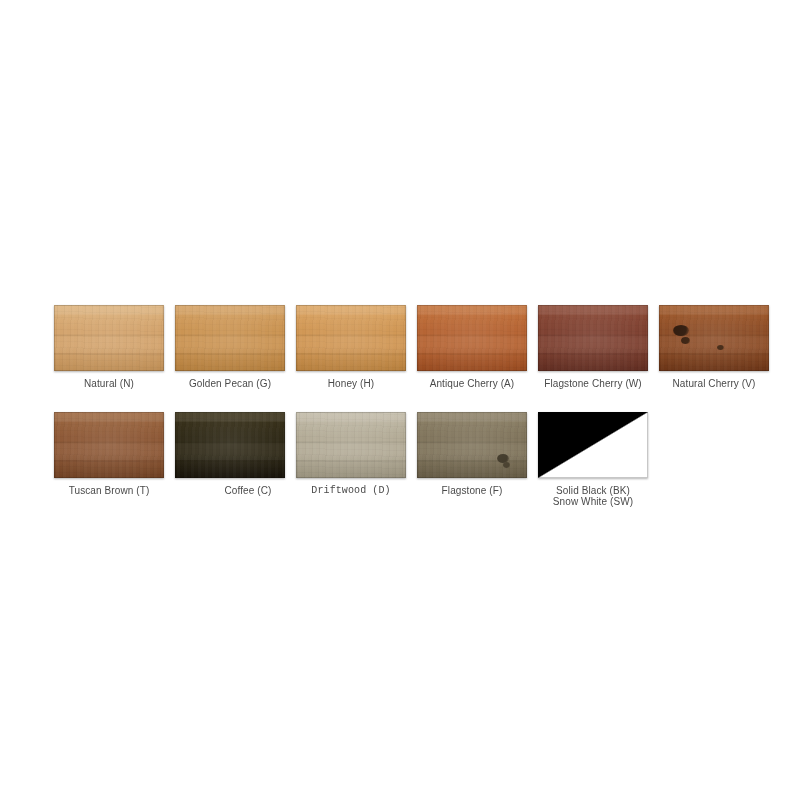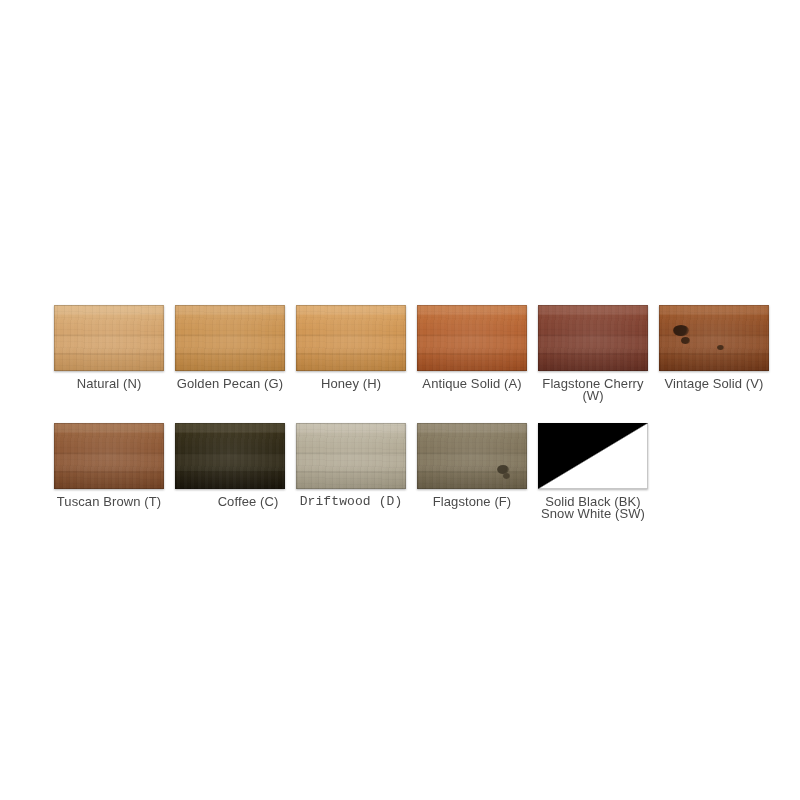--- a/index.html
+++ b/index.html
@@ -121,21 +121,21 @@
     mix-blend-mode: screen;
   }
   .chip-split-edge {
     position: absolute;
     inset: 0;
     box-shadow: inset 0 0 0 1px rgba(0,0,0,0.22);
   }
 
   .swatch-label {
     margin-top: 7px;
-    font-size: 13px;
+    font-size: 10px;
     line-height: 11.5px;
     text-align: center;
     color: #4a4a4a;
     letter-spacing: 0.1px;
     white-space: pre-line;
   }
 </style>
 </head>
 <body>
 
@@ -173,21 +173,21 @@
           <div class="swatch-label" style="color: rgb(74, 74, 74);">Honey (H)</div>
         </div>
         <div class="swatch-cell">
           <div class="swatch-chip">
             <div class="chip-base" style="background: linear-gradient(rgb(196, 116, 61) 0%, rgb(180, 96, 46) 38%, rgb(180, 96, 46) 62%, rgb(150, 73, 31) 100%);"></div>
             <div class="chip-planks" style="background: linear-gradient(rgba(255, 255, 255, 0.16) 0%, rgba(255, 255, 255, 0.16) 14%, rgba(0, 0, 0, 0) 15%, rgba(0, 0, 0, 0) 44%, rgba(0, 0, 0, 0.1) 45%, rgba(0, 0, 0, 0.1) 47%, rgba(255, 255, 255, 0.07) 48%, rgba(255, 255, 255, 0.07) 72%, rgba(0, 0, 0, 0.09) 73%, rgba(0, 0, 0, 0.09) 75%, rgba(0, 0, 0, 0) 76%, rgba(0, 0, 0, 0) 100%);"></div>
             <div class="chip-grain" style="background: repeating-linear-gradient(92deg, rgba(0, 0, 0, 0) 0px, rgba(0, 0, 0, 0) 3px, rgba(0, 0, 0, 0.1) 3px, rgba(0, 0, 0, 0.1) 4px, rgba(255, 255, 255, 0.07) 4px, rgba(255, 255, 255, 0.07) 7px), repeating-linear-gradient(1deg, rgba(0, 0, 0, 0) 0px, rgba(0, 0, 0, 0) 5px, rgba(0, 0, 0, 0.07) 5px, rgba(0, 0, 0, 0.07) 6px);"></div>
             <div class="chip-vignette"></div>
             <div class="chip-edge"></div>
           </div>
-          <div class="swatch-label" style="color: rgb(74, 74, 74);">Antique Solid (A)</div>
+          <div class="swatch-label" style="color: rgb(74, 74, 74);">Antique Cherry (A)</div>
         </div>
         <div class="swatch-cell">
           <div class="swatch-chip">
             <div class="chip-base" style="background: linear-gradient(rgb(141, 75, 55) 0%, rgb(123, 60, 44) 38%, rgb(123, 60, 44) 62%, rgb(95, 44, 32) 100%);"></div>
             <div class="chip-planks" style="background: linear-gradient(rgba(255, 255, 255, 0.16) 0%, rgba(255, 255, 255, 0.16) 14%, rgba(0, 0, 0, 0) 15%, rgba(0, 0, 0, 0) 44%, rgba(0, 0, 0, 0.1) 45%, rgba(0, 0, 0, 0.1) 47%, rgba(255, 255, 255, 0.07) 48%, rgba(255, 255, 255, 0.07) 72%, rgba(0, 0, 0, 0.09) 73%, rgba(0, 0, 0, 0.09) 75%, rgba(0, 0, 0, 0) 76%, rgba(0, 0, 0, 0) 100%);"></div>
             <div class="chip-grain" style="background: repeating-linear-gradient(92deg, rgba(0, 0, 0, 0) 0px, rgba(0, 0, 0, 0) 3px, rgba(0, 0, 0, 0.1) 3px, rgba(0, 0, 0, 0.1) 4px, rgba(255, 255, 255, 0.07) 4px, rgba(255, 255, 255, 0.07) 7px), repeating-linear-gradient(1deg, rgba(0, 0, 0, 0) 0px, rgba(0, 0, 0, 0) 5px, rgba(0, 0, 0, 0.07) 5px, rgba(0, 0, 0, 0.07) 6px);"></div>
             <div class="chip-vignette"></div>
             <div class="chip-edge"></div>
           </div>
           <div class="swatch-label" style="color: rgb(74, 74, 74);">Flagstone Cherry (W)</div>
@@ -196,21 +196,21 @@
           <div class="swatch-chip">
             <div class="chip-base" style="background: linear-gradient(rgb(163, 92, 44) 0%, rgb(139, 74, 35) 38%, rgb(139, 74, 35) 62%, rgb(106, 52, 22) 100%);"></div>
             <div class="chip-planks" style="background: linear-gradient(rgba(255, 255, 255, 0.16) 0%, rgba(255, 255, 255, 0.16) 14%, rgba(0, 0, 0, 0) 15%, rgba(0, 0, 0, 0) 44%, rgba(0, 0, 0, 0.1) 45%, rgba(0, 0, 0, 0.1) 47%, rgba(255, 255, 255, 0.07) 48%, rgba(255, 255, 255, 0.07) 72%, rgba(0, 0, 0, 0.09) 73%, rgba(0, 0, 0, 0.09) 75%, rgba(0, 0, 0, 0) 76%, rgba(0, 0, 0, 0) 100%);"></div>
             <div class="chip-grain" style="background: repeating-linear-gradient(92deg, rgba(0, 0, 0, 0) 0px, rgba(0, 0, 0, 0) 3px, rgba(0, 0, 0, 0.1) 3px, rgba(0, 0, 0, 0.1) 4px, rgba(255, 255, 255, 0.07) 4px, rgba(255, 255, 255, 0.07) 7px), repeating-linear-gradient(1deg, rgba(0, 0, 0, 0) 0px, rgba(0, 0, 0, 0) 5px, rgba(0, 0, 0, 0.07) 5px, rgba(0, 0, 0, 0.07) 6px);"></div>
             <div class="chip-knot" style="left: 14px; top: 20px; width: 16px; height: 11px; background: radial-gradient(circle at 45% 42%, rgb(42, 20, 6) 0%, rgb(42, 20, 6) 55%, rgba(0, 0, 0, 0) 100%);"></div>
             <div class="chip-knot" style="left: 22px; top: 32px; width: 9px; height: 7px; background: radial-gradient(circle at 45% 42%, rgb(52, 26, 8) 0%, rgb(52, 26, 8) 55%, rgba(0, 0, 0, 0) 100%);"></div>
             <div class="chip-knot" style="left: 58px; top: 40px; width: 7px; height: 5px; background: radial-gradient(circle at 45% 42%, rgb(58, 30, 9) 0%, rgb(58, 30, 9) 55%, rgba(0, 0, 0, 0) 100%);"></div>
             <div class="chip-vignette"></div>
             <div class="chip-edge"></div>
           </div>
-          <div class="swatch-label" style="color: rgb(74, 74, 74);">Vintage Solid (V)</div>
+          <div class="swatch-label" style="color: rgb(74, 74, 74);">Natural Cherry (V)</div>
         </div>
       </div>
       <div class="swatch-row">
         <div class="swatch-cell">
           <div class="swatch-chip">
             <div class="chip-base" style="background: linear-gradient(rgb(157, 104, 64) 0%, rgb(139, 85, 50) 38%, rgb(139, 85, 50) 62%, rgb(110, 64, 35) 100%);"></div>
             <div class="chip-planks" style="background: linear-gradient(rgba(255, 255, 255, 0.16) 0%, rgba(255, 255, 255, 0.16) 14%, rgba(0, 0, 0, 0) 15%, rgba(0, 0, 0, 0) 44%, rgba(0, 0, 0, 0.1) 45%, rgba(0, 0, 0, 0.1) 47%, rgba(255, 255, 255, 0.07) 48%, rgba(255, 255, 255, 0.07) 72%, rgba(0, 0, 0, 0.09) 73%, rgba(0, 0, 0, 0.09) 75%, rgba(0, 0, 0, 0) 76%, rgba(0, 0, 0, 0) 100%);"></div>
             <div class="chip-grain" style="background: repeating-linear-gradient(92deg, rgba(0, 0, 0, 0) 0px, rgba(0, 0, 0, 0) 3px, rgba(0, 0, 0, 0.1) 3px, rgba(0, 0, 0, 0.1) 4px, rgba(255, 255, 255, 0.07) 4px, rgba(255, 255, 255, 0.07) 7px), repeating-linear-gradient(1deg, rgba(0, 0, 0, 0) 0px, rgba(0, 0, 0, 0) 5px, rgba(0, 0, 0, 0.07) 5px, rgba(0, 0, 0, 0.07) 6px);"></div>
             <div class="chip-vignette"></div>
             <div class="chip-edge"></div>

